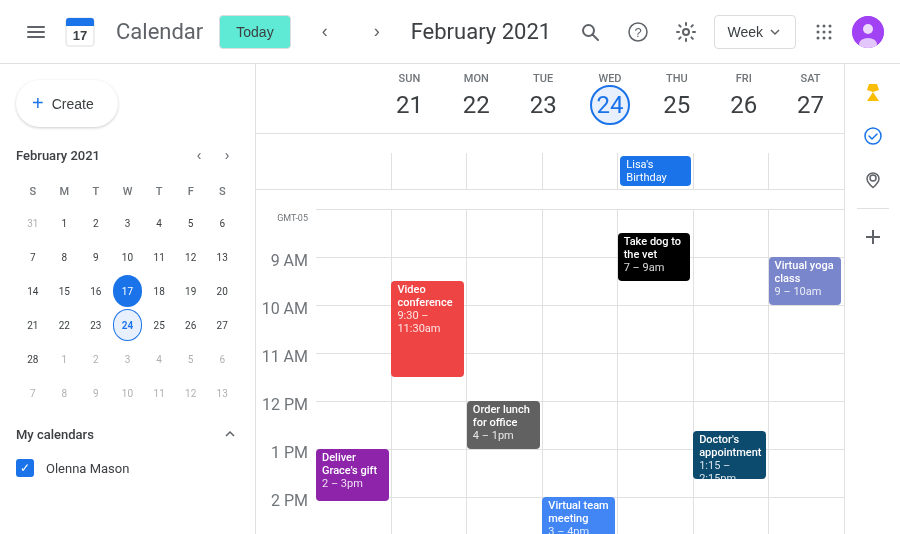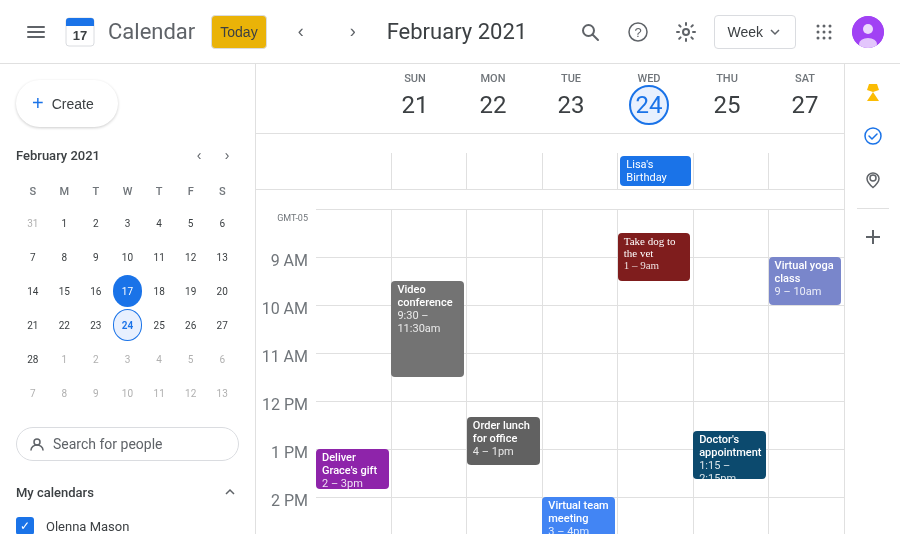--- a/index.html
+++ b/index.html
@@ -8,21 +8,21 @@
     
     .app { display: flex; flex-direction: column; height: 534px; }
     .header { display: flex; align-items: center; padding: 8px 16px; height: 64px; border-bottom: 1px solid #e0e0e0; gap: 16px; flex-shrink: 0; }
     .main { display: flex; flex: 1; overflow: hidden; }
     .sidebar { width: 256px; flex-shrink: 0; overflow-y: auto; padding: 8px 0; border-right: 1px solid #e0e0e0; }
     .calendar-area { flex: 1; overflow: hidden; display: flex; flex-direction: column; gap: 19px; }
 
     
     .header-left { display: flex; align-items: center; gap: 8px; }
     .logo { display: flex; align-items: center; gap: 4px; }
-    .today-btn { border: 1px solid #dadce0; border-radius: 4px; padding: 8px 8px; font-size: 14px; cursor: pointer; background: #eab308; color: #3c4043; }
+    .today-btn { border: 1px solid #dadce0; border-radius: 4px; padding: 8px 16px; font-size: 14px; cursor: pointer; background: #5eead4; color: #3c4043; }
     .nav-btn { width: 36px; height: 36px; border: none; background: none; cursor: pointer; border-radius: 50%; display: flex; align-items: center; justify-content: center; color: #5f6368; font-size: 18px; }
     .header-title { font-size: 22px; color: #3c4043; font-weight: 400; flex: 1; }
     .header-icons { display: flex; align-items: center; gap: 8px; }
     .icon-btn { width: 40px; height: 40px; border: none; background: none; cursor: pointer; border-radius: 50%; display: flex; align-items: center; justify-content: center; color: #5f6368; font-size: 20px; }
     .week-btn { border: 1px solid #dadce0; border-radius: 4px; padding: 8px 12px; font-size: 14px; cursor: pointer; background: white; color: #3c4043; display: flex; align-items: center; gap: 4px; }
     .avatar { width: 32px; height: 32px; border-radius: 50%; background: #a142f4; display: flex; align-items: center; justify-content: center; color: white; font-size: 14px; cursor: pointer; overflow: hidden; }
 
     
     .create-btn { display: flex; align-items: center; gap: 8px; margin: 8px 16px 16px 16px; padding: 12px 24px 12px 16px; border-radius: 24px; box-shadow: 0 1px 3px rgba(0,0,0,0.2); cursor: pointer; background: white; border: none; font-size: 14px; color: #3c4043; }
     .create-plus { color: #1a73e8; font-size: 20px; font-weight: 300; }
@@ -106,21 +106,21 @@
       </button>
       <div class="logo">
         <div style="width:32px;height:32px;position:relative;">
           <svg viewBox="0 0 32 32" width="32" height="32">
             <rect x="2" y="2" width="28" height="28" rx="3" fill="#fff" stroke="#dadce0"></rect>
             <rect x="2" y="2" width="28" height="8" rx="3" fill="#1a73e8"></rect>
             <rect x="2" y="6" width="28" height="4" fill="#1a73e8"></rect>
             <text x="16" y="24" text-anchor="middle" font-size="13" font-weight="700" fill="#3c4043" font-family="Arial">17</text>
           </svg>
         </div>
-        <span style="font-size:22px;color:#5f6368;font-weight:400;margin-left:8px;">Calendar</span>
+        <span style="font-size:22px;color:#5f6368;font-weight:400;margin-left:16px;">Calendar</span>
       </div>
     </div>
     <button class="today-btn">Today</button>
     <button class="nav-btn">‹</button>
     <button class="nav-btn">›</button>
     <span class="header-title">February 2021</span>
     <div class="header-icons">
       <button class="icon-btn">
         <svg width="20" height="20" viewBox="0 0 20 20">
             <circle cx="8.5" cy="8.5" r="5.5" fill="none" stroke="#5f6368" stroke-width="2"></circle>
@@ -248,27 +248,20 @@
                 <td class="other-month">9</td>
                 <td class="other-month">10</td>
                 <td class="other-month">11</td>
                 <td class="other-month">12</td>
                 <td class="other-month">13</td>
               </tr>
             </tbody>
         </table>
       </div>
 
-      <div class="search-people">
-        <svg width="16" height="16" viewBox="0 0 16 16">
-            <circle cx="8" cy="6" r="3" fill="none" stroke="#5f6368" stroke-width="1.5"></circle>
-            <path d="M2 14c0-3 3-5 6-5s6 2 6 5" fill="none" stroke="#5f6368" stroke-width="1.5" stroke-linecap="round"></path>
-          </svg>
-        <span class="search-people-text">Search for people</span>
-      </div>
 
       <div class="cal-section">
         <div class="cal-section-header">
           <span class="cal-section-title">
             <span>My calendars</span>
           </span>
           <svg width="18" height="18" viewBox="0 0 18 18">
               <path d="M5 9l4-4 4 4" fill="none" stroke="#5f6368" stroke-width="1.5"></path>
             </svg>
         </div>
@@ -303,20 +296,24 @@
             </div>
             <div class="day-col-header">
               <div class="day-name">WED</div>
               <div class="day-number selected">24</div>
             </div>
             <div class="day-col-header">
               <div class="day-name">THU</div>
               <div class="day-number">25</div>
             </div>
             <div class="day-col-header">
+              <div class="day-name">FRI</div>
+              <div class="day-number">26</div>
+            </div>
+            <div class="day-col-header">
               <div class="day-name">SAT</div>
               <div class="day-number">27</div>
             </div>
           </div>
       </div>
 
       <div class="allday-row">
         <div class="allday-label"></div>
         <div class="allday-cells" id="allday-cells">
             <div class="allday-cell"></div>
@@ -425,41 +422,41 @@
                   <div class="day-cell"></div>
                   <div class="day-cell"></div>
                   <div class="day-cell"></div>
                   <div class="day-cell"></div>
                   <div class="day-cell"></div>
                   <div class="day-cell"></div>
                 </div>
               </div>
             </div>
           <div class="events-layer" id="events-layer">
-              <div class="event" style="background: #737373; color: white; left: 14.2857%; width: 13.7857%; top: 72px; height: 96px;">
+              <div class="event" style="background: #ef4444; color: white; left: 14.2857%; width: 13.7857%; top: 72px; height: 96px;">
                 <div class="event-title">Video conference</div>
                 <div class="event-time">9:30 – 11:30am</div>
               </div>
-              <div class="event" style="background: #7f1d1d; color: white; left: 57.1429%; width: 13.7857%; top: 24px; height: 48px; font-family: Liberation Serif, serif;">
+              <div class="event" style="background: #000000; color: white; left: 57.1429%; width: 13.7857%; top: 24px; height: 48px;">
                 <div class="event-title">Take dog to the vet</div>
-                <div class="event-time">1 – 9am</div>
+                <div class="event-time">7 – 9am</div>
               </div>
               <div class="event" style="background: rgb(121, 134, 203); color: white; left: 85.7143%; width: 13.7857%; top: 48px; height: 48px;">
                 <div class="event-title">Virtual yoga class</div>
                 <div class="event-time">9 – 10am</div>
               </div>
-              <div class="event" style="background: rgb(97, 97, 97); color: white; left: 28.5714%; width: 13.7857%; top: 192px; height: 48px; margin-top: 16px;">
+              <div class="event" style="background: rgb(97, 97, 97); color: white; left: 28.5714%; width: 13.7857%; top: 192px; height: 48px;">
                 <div class="event-title">Order lunch for office</div>
                 <div class="event-time">4 – 1pm</div>
               </div>
               <div class="event" style="background: #0c4a6e; color: white; left: 71.4286%; width: 13.7857%; top: 222px; height: 48px;">
                 <div class="event-title">Doctor's appointment</div>
                 <div class="event-time">1:15 – 2:15pm</div>
               </div>
-              <div class="event" style="background: rgb(142, 36, 170); color: white; left: 0%; width: 13.7857%; top: 240px; height: 40px;">
+              <div class="event" style="background: rgb(142, 36, 170); color: white; left: 0%; width: 13.7857%; top: 240px; height: 52px;">
                 <div class="event-title">Deliver Grace's gift</div>
                 <div class="event-time">2 – 3pm</div>
               </div>
               <div class="event" style="background: rgb(66, 133, 244); color: white; left: 42.8571%; width: 13.7857%; top: 288px; height: 48px;">
                 <div class="event-title">Virtual team meeting</div>
                 <div class="event-time">3 – 4pm</div>
               </div>
             </div>
         </div>
       </div>

